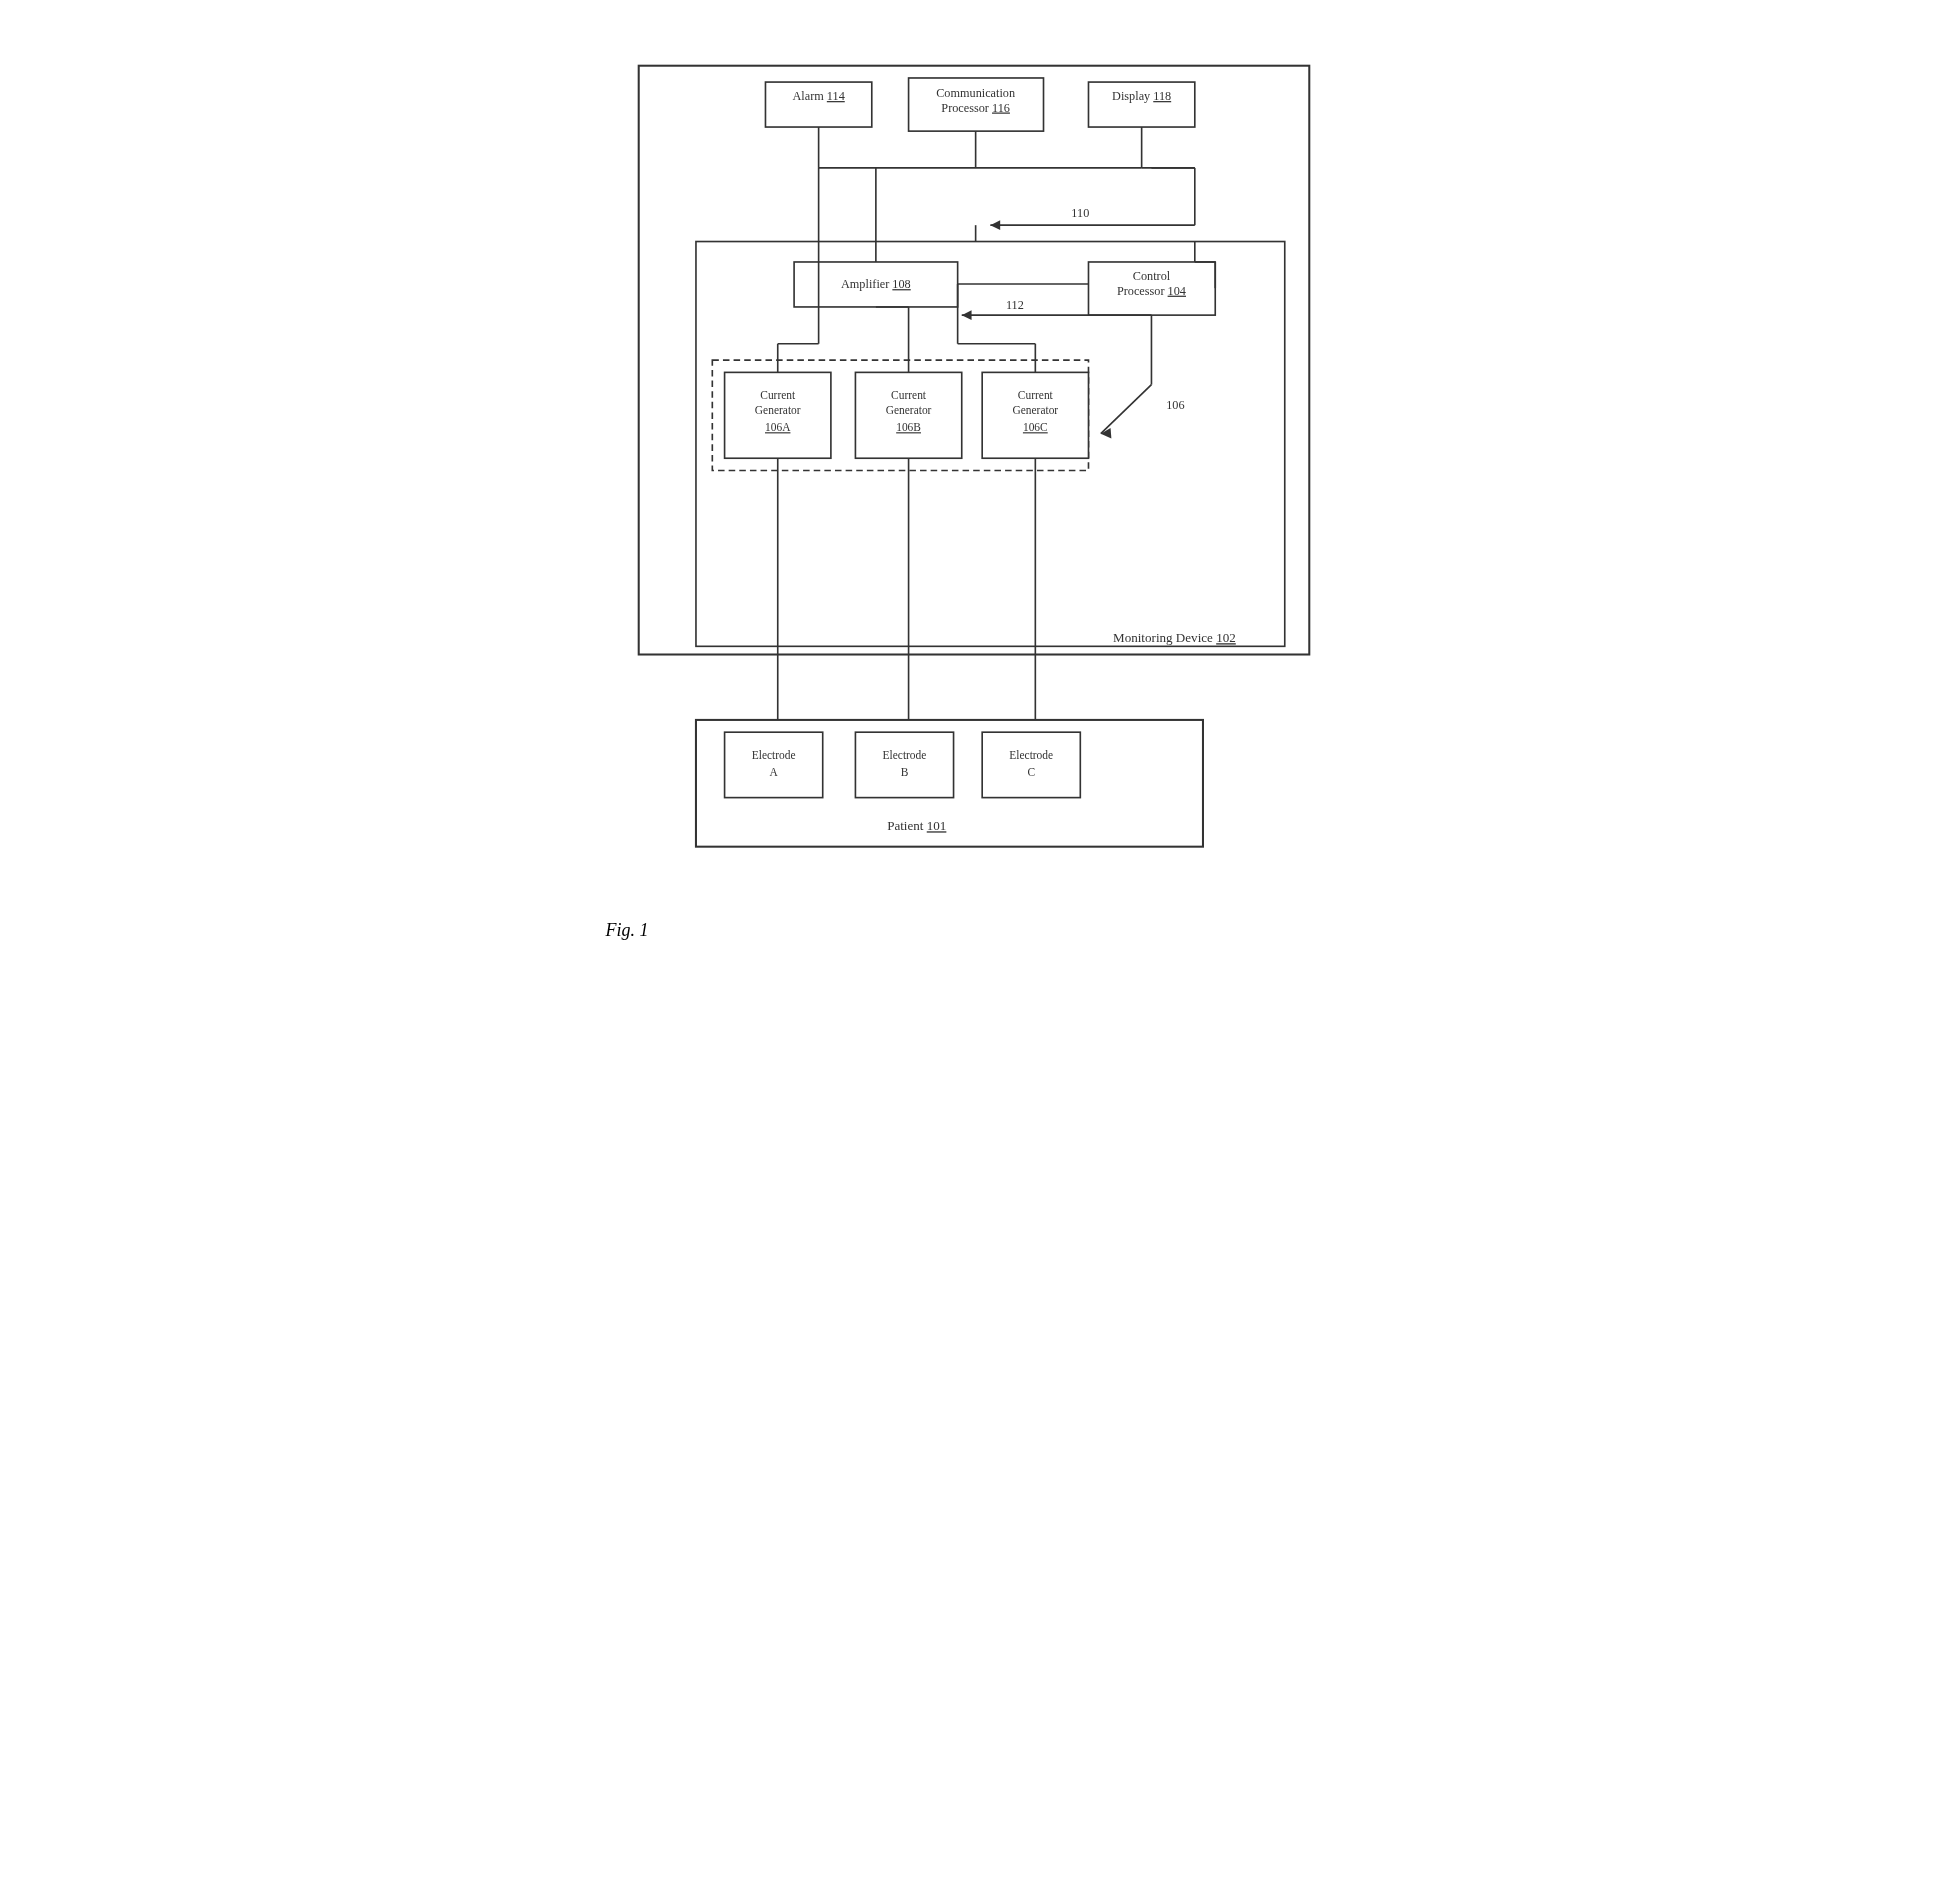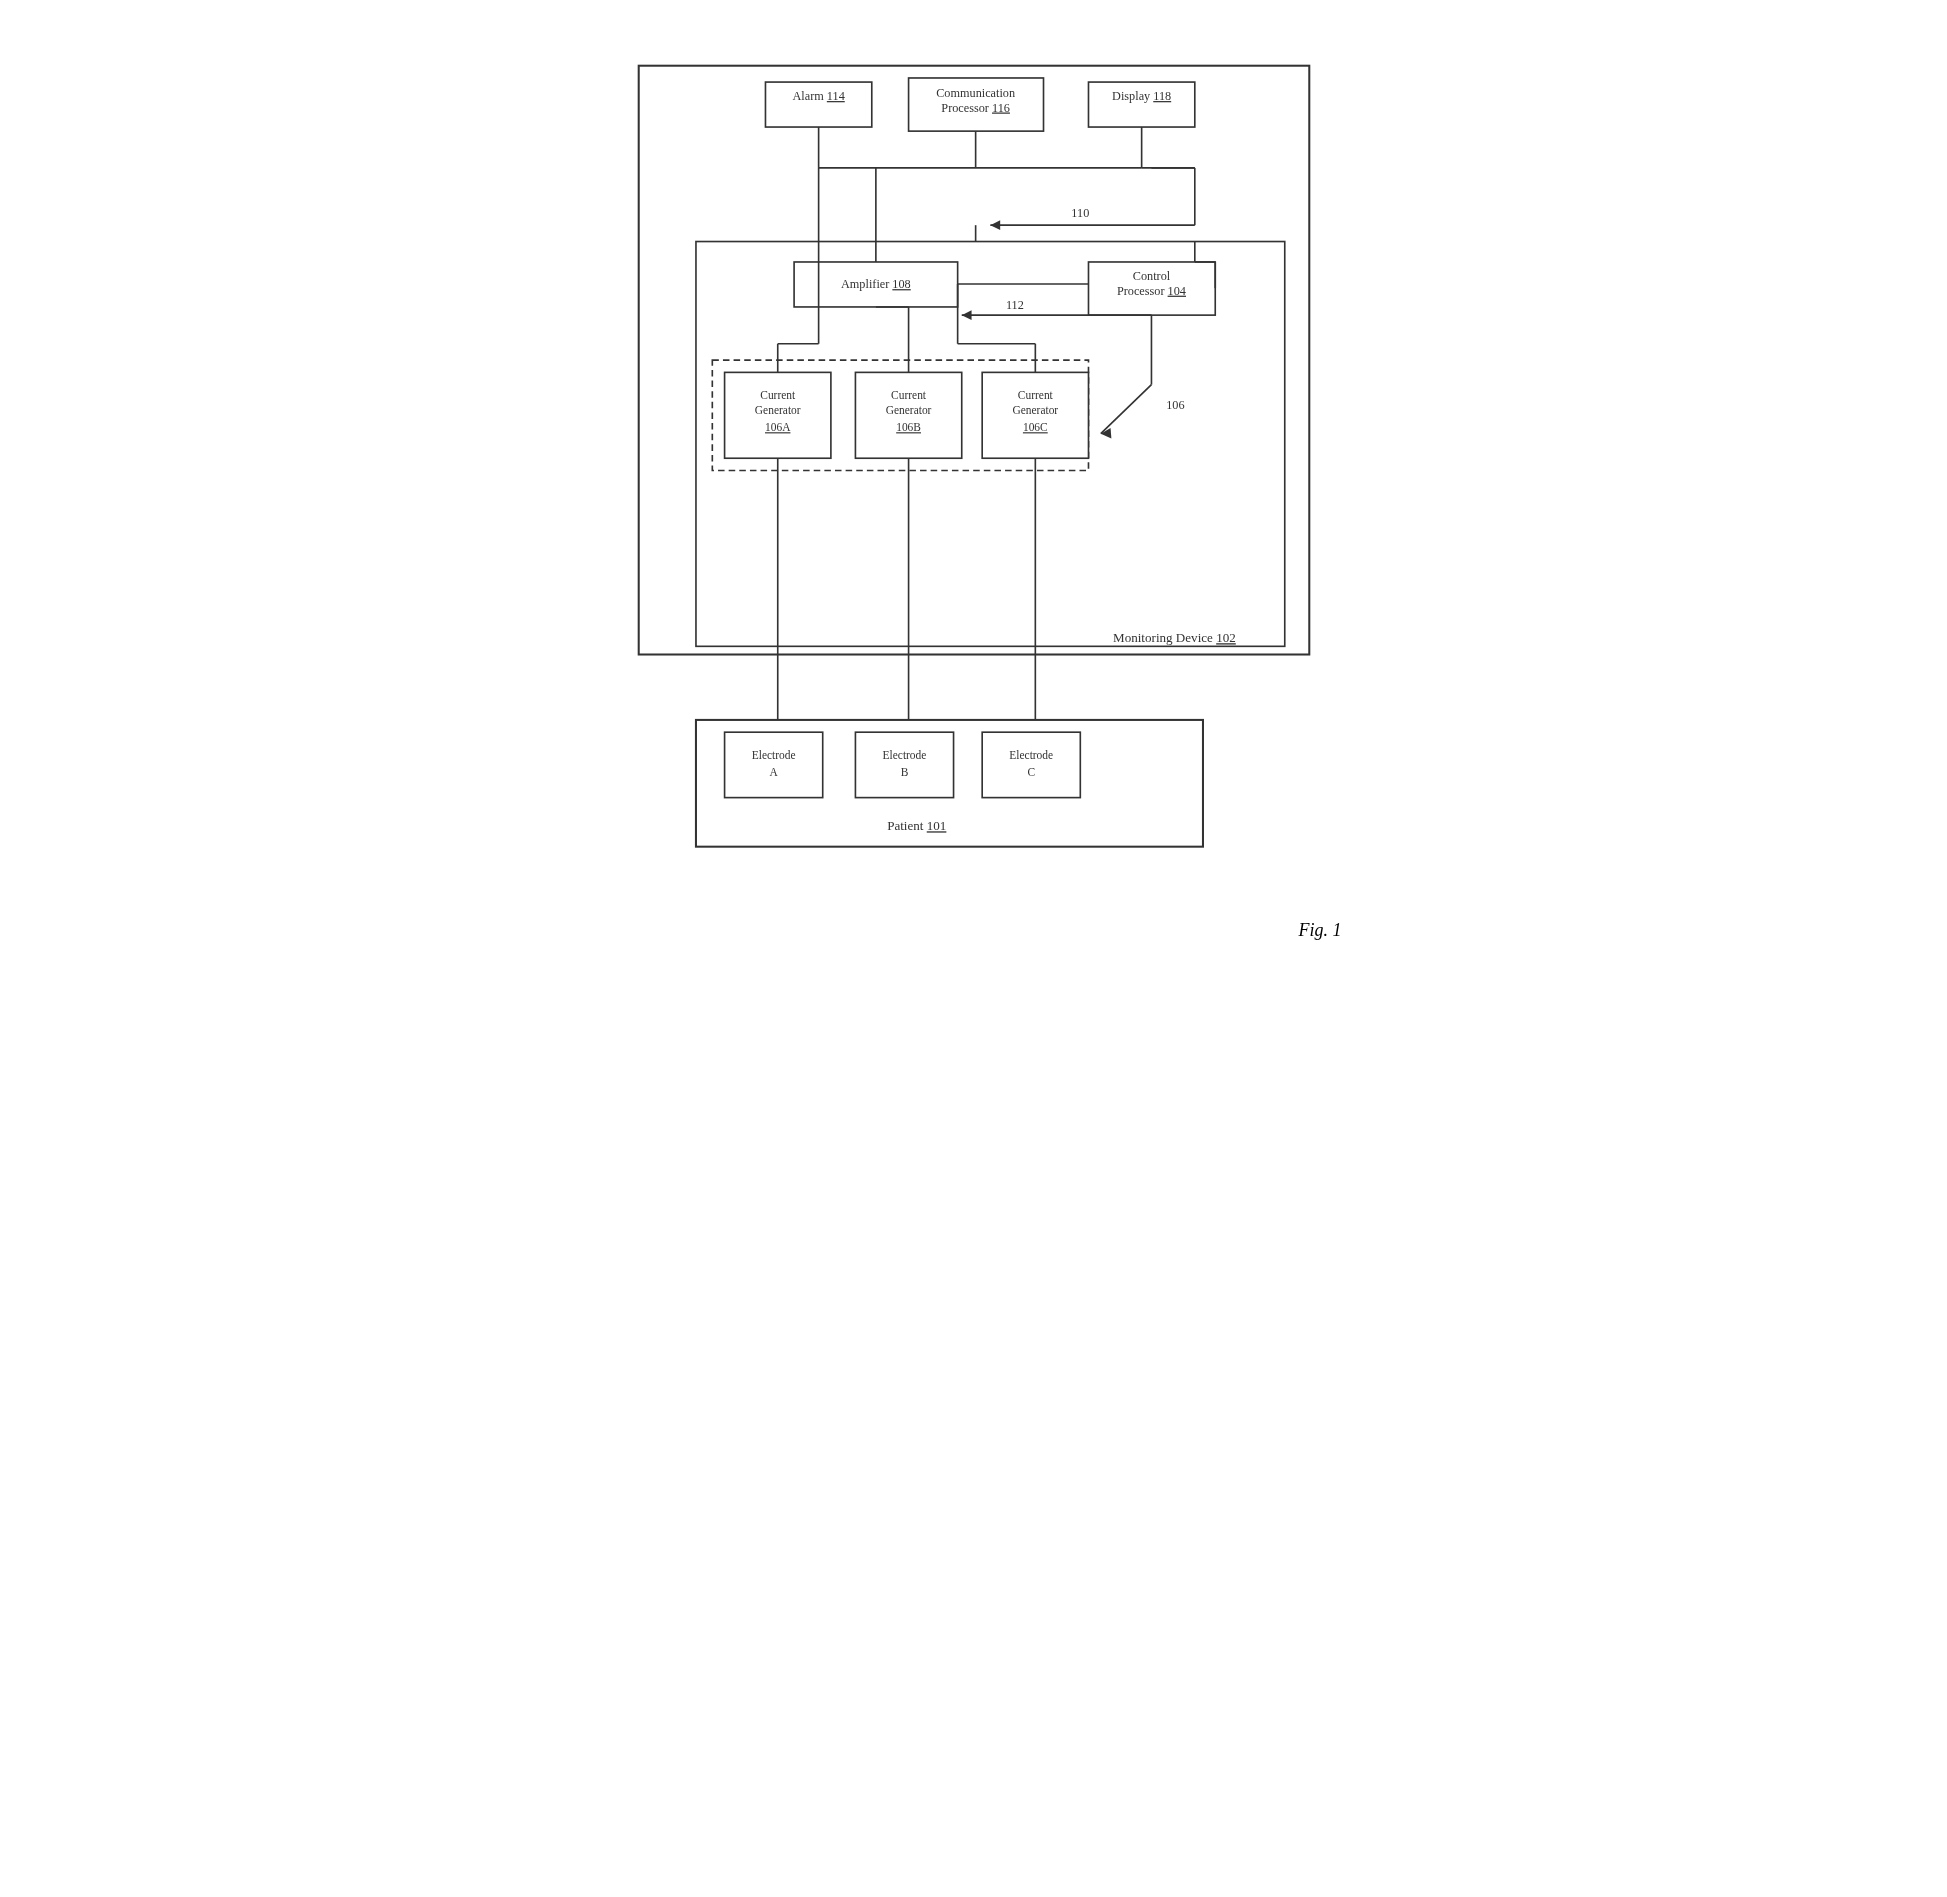--- a/index.html
+++ b/index.html
@@ -22,21 +22,21 @@
       position: relative;
     }
 
     
     .diagram-svg {
       width: 100%;
       height: auto;
     }
 
     .fig-label {
-      text-align: right;
+      text-align: left;
       margin-top: 24.5px;
       font-size: 18px;
       font-style: italic;
     }
 
     text {
       font-family: 'Times New Roman', Times, serif;
     }
   </style>
 </head>

